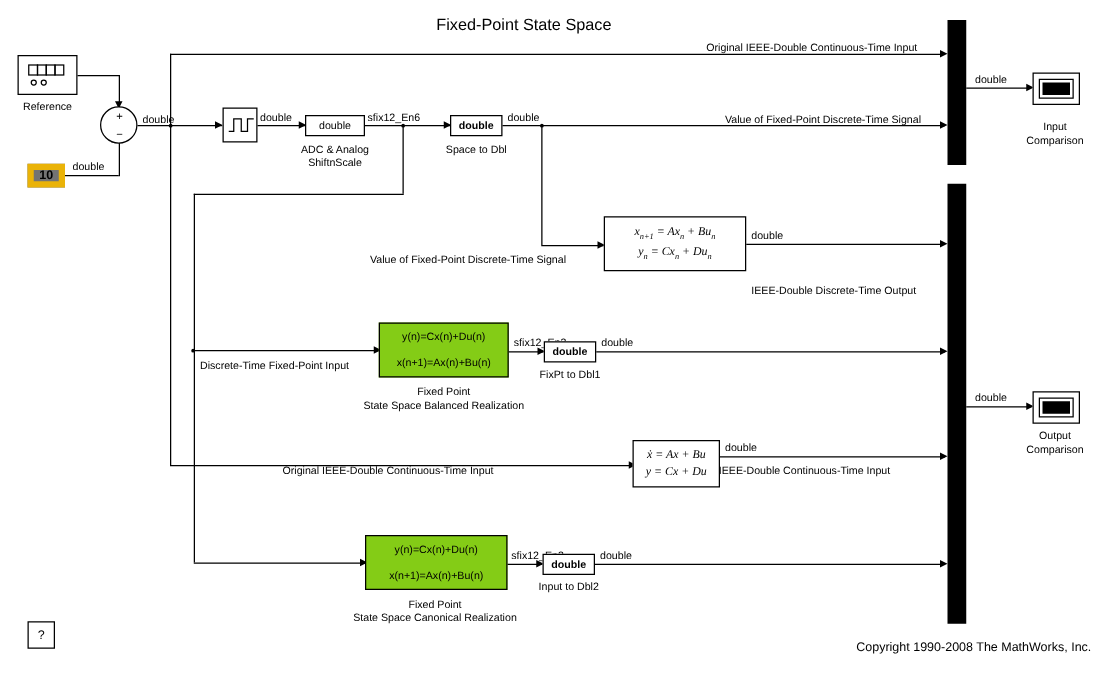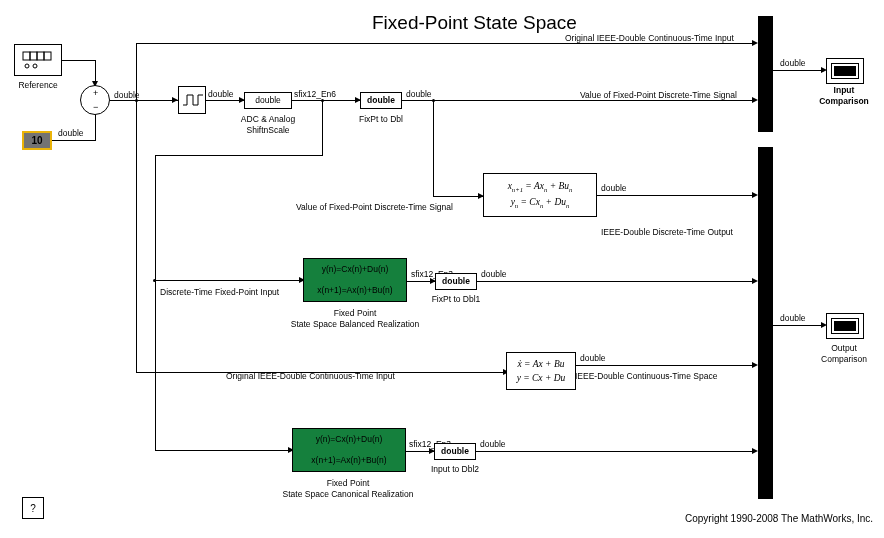--- a/index.html
+++ b/index.html
@@ -13,44 +13,43 @@
   }
   #canvas {
     position: relative;
     width: 884px;
     height: 538px;
     background: #ffffff;
     overflow: hidden;
   }
   .title {
     position: absolute;
-    font-size: 19px;
+    font-size: 13px;
     color: #000;
     white-space: nowrap;
-    margin-left: 23px;
   }
   .lbl {
     position: absolute;
     font-size: 8.5px;
     color: #000;
     white-space: nowrap;
     line-height: 1.25;
   }
   .lbl.center { text-align: center; }
   .blk {
     position: absolute;
     box-sizing: border-box;
     border: 1px solid #000;
     background: #ffffff;
   }
   .blk-text {
     position: absolute;
     box-sizing: border-box;
     border: 1px solid #000;
-    background: #15803d;
+    background: #84cc16;
     display: flex;
     align-items: center;
     justify-content: center;
     font-size: 8.5px;
     text-align: center;
     line-height: 1.25;
     white-space: pre-line;
   }
   .convert {
     background: #ffffff;
@@ -126,21 +125,21 @@
     box-sizing: border-box;
   }
   .scope-screen {
     position: absolute;
     left: 2px; top: 2px; right: 2px; bottom: 2px;
     background: #000;
   }
   .constblk {
     position: absolute;
     box-sizing: border-box;
-    border: 2px solid #eab308;
+    border: 5px solid #eab308;
     background: #737373;
     display: flex;
     align-items: center;
     justify-content: center;
     font-size: 10px;
     font-weight: bold;
   }
   .helpblk {
     position: absolute;
     box-sizing: border-box;
@@ -247,21 +246,21 @@
   <div class="line hline" style="left:155px; top:280px; width:148px;"></div>
   <div class="dot" style="left:153px; top:279px;"></div>
   <div class="arrow" style="left:299px; top:277px;"></div>
   <div class="lbl" style="left:160px; top:287px;">Discrete-Time Fixed-Point Input</div>
 
   <div class="line vline" style="left:155px; top:280px; height:170px;"></div>
   <div class="line hline" style="left:155px; top:450px; width:137px;"></div>
   <div class="arrow" style="left:288px; top:447px;"></div>
 
   <div class="blk-text dblblk" style="left:360px; top:92px; width:42px; height:17px;">double</div>
-  <div class="lbl center" style="left:345px; top:114px; width:72px;">FixPt to Dbl</div>
+  <div class="lbl center" style="left:345px; top:114px; width:72px;">Space to Dbl</div>
   <div class="lbl" style="left:406px; top:89px;">double</div>
 
   <div class="line hline" style="left:402px; top:100px; width:354px;"></div>
   <div class="dot" style="left:432px; top:99px;"></div>
   <div class="arrow" style="left:752px; top:97px;"></div>
   <div class="lbl" style="left:580px; top:90px;">Value of Fixed-Point Discrete-Time Signal</div>
 
   <div class="line vline" style="left:433px; top:100px; height:96px;"></div>
   <div class="line hline" style="left:433px; top:196px; width:50px;"></div>
   <div class="arrow" style="left:478px; top:193px;"></div>
@@ -294,21 +293,21 @@
   <div class="line hline" style="left:477px; top:281px; width:279px;"></div>
   <div class="arrow" style="left:752px; top:278px;"></div>
 
   <div class="eqblk" style="left:506px; top:352px; width:70px; height:38px;">
     <div>ẋ = Ax + Bu</div>
     <div>y = Cx + Du</div>
   </div>
   <div class="lbl" style="left:580px; top:353px;">double</div>
   <div class="line hline" style="left:576px; top:365px; width:180px;"></div>
   <div class="arrow" style="left:752px; top:362px;"></div>
-  <div class="lbl" style="left:575px; top:371px;">IEEE-Double Continuous-Time Space</div>
+  <div class="lbl" style="left:575px; top:371px;">IEEE-Double Continuous-Time Input</div>
 
   <div class="blk-text" style="left:292px; top:428px; width:114px; height:44px;">
     <div>
       <div>y(n)=Cx(n)+Du(n)</div>
       <div>x(n+1)=Ax(n)+Bu(n)</div>
     </div>
   </div>
   <div class="lbl center" style="left:268px; top:478px; width:160px;">Fixed Point<br>State Space Canonical Realization</div>
 
   <div class="lbl" style="left:409px; top:439px;">sfix12_En3</div>
@@ -330,21 +329,21 @@
 
   <div class="lbl" style="left:780px; top:313px;">double</div>
   <div class="line hline" style="left:773px; top:325px; width:52px;"></div>
   <div class="arrow" style="left:821px; top:322px;"></div>
 
   <div class="scopeblk" style="left:826px; top:58px; width:38px; height:26px;">
     <div class="scope-inner">
       <div class="scope-screen"></div>
     </div>
   </div>
-  <div class="lbl center" style="left:805px; top:85px; width:78px;font-weight:bold;">Input<br>Comparison</div>
+  <div class="lbl center" style="left:805px; top:96px; width:78px;">Input<br>Comparison</div>
 
   <div class="scopeblk" style="left:826px; top:313px; width:38px; height:26px;">
     <div class="scope-inner">
       <div class="scope-screen"></div>
     </div>
   </div>
   <div class="lbl center" style="left:805px; top:343px; width:78px;">Output<br>Comparison</div>
 
   <div class="helpblk" style="left:22px; top:497px; width:22px; height:22px;">?</div>
 

